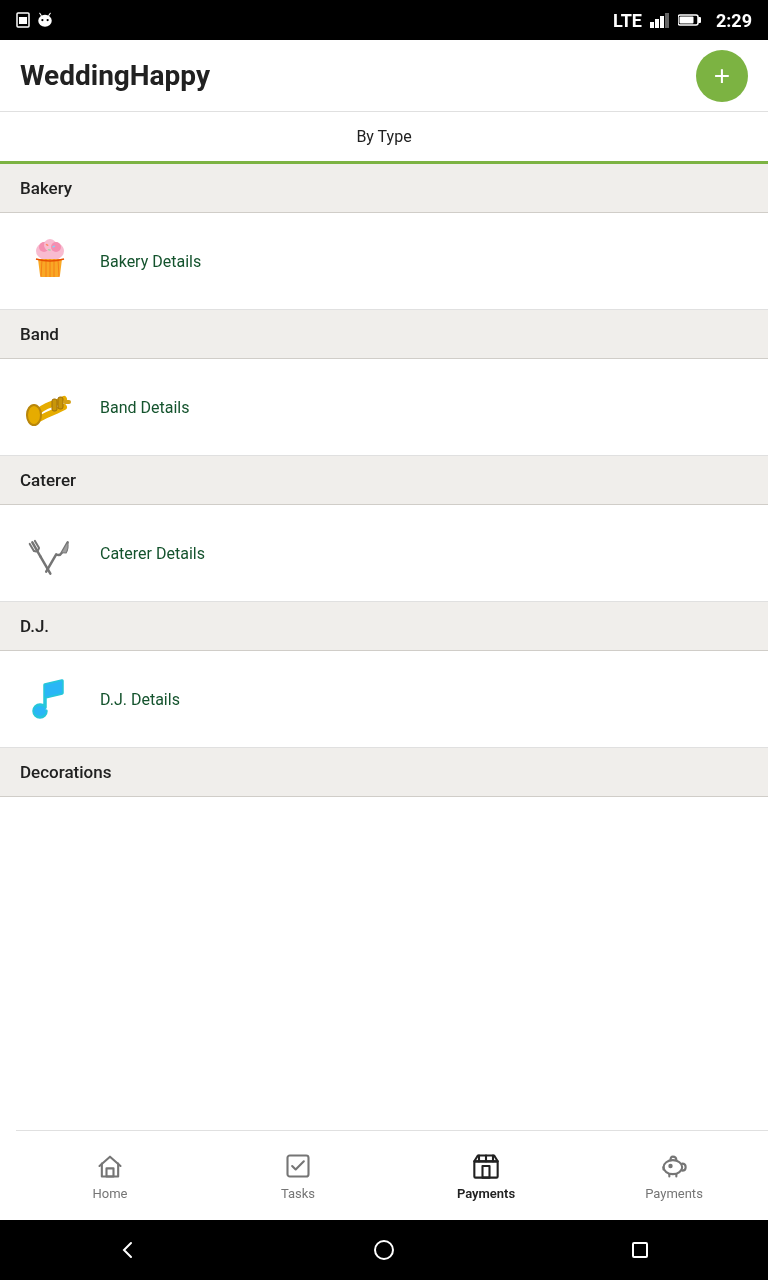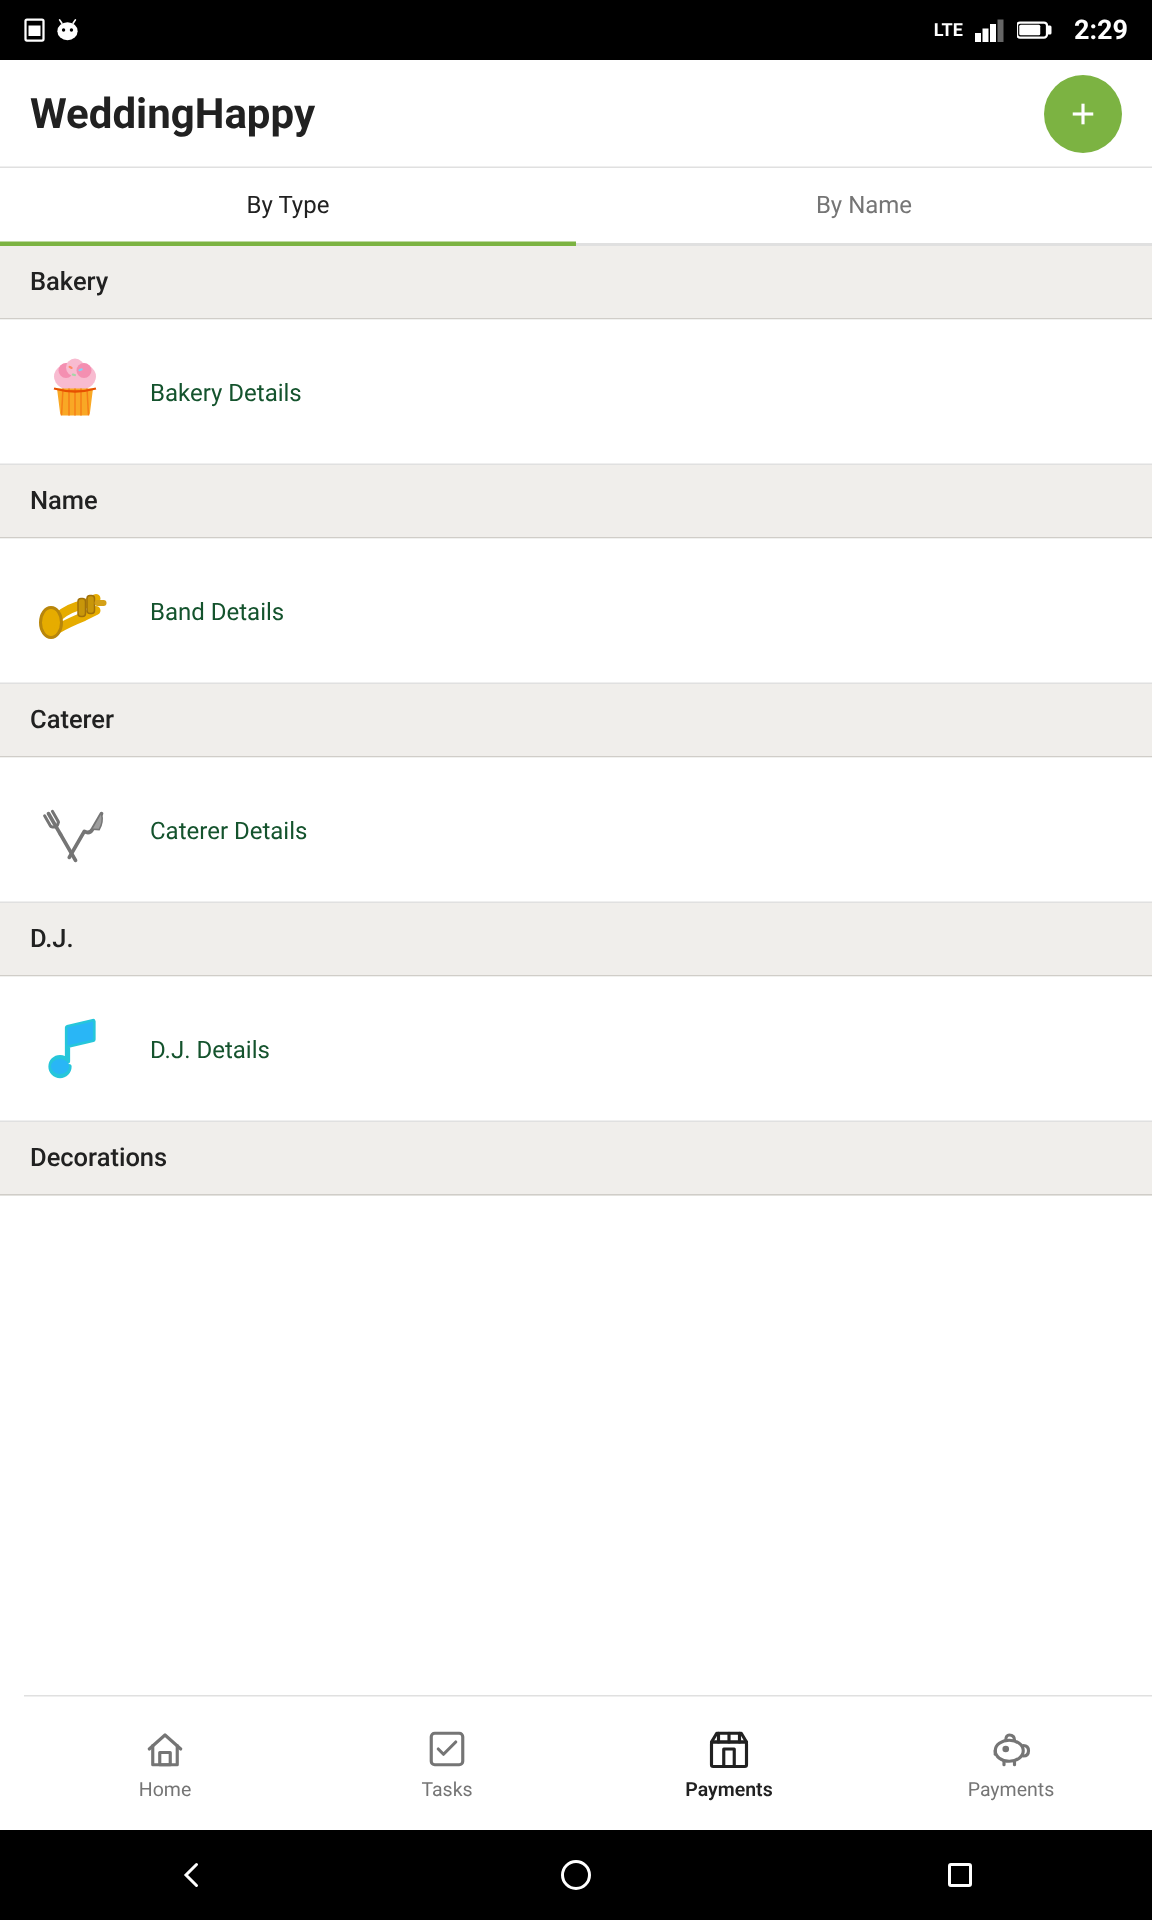--- a/index.html
+++ b/index.html
@@ -211,21 +211,21 @@
     </svg>
     <svg width="18" height="16" viewBox="0 0 24 20" fill="white">
       <ellipse cx="12" cy="11" rx="9" ry="8" fill="white"></ellipse>
       <circle cx="8.5" cy="10" r="1.5" fill="#000"></circle>
       <circle cx="15.5" cy="10" r="1.5" fill="#000"></circle>
       <line x1="7" y1="4" x2="5" y2="1" stroke="white" stroke-width="1.5" stroke-linecap="round"></line>
       <line x1="17" y1="4" x2="19" y2="1" stroke="white" stroke-width="1.5" stroke-linecap="round"></line>
     </svg>
   </div>
   <div style="flex:1"></div>
-  <span style="font-size:12px;font-weight:bold;">LTE</span>
+  <span style="font-size:18px;font-weight:bold;">LTE</span>
   <svg width="20" height="16" viewBox="0 0 20 16" fill="white">
     <rect x="0" y="10" width="4" height="6" fill="white"></rect>
     <rect x="5" y="7" width="4" height="9" fill="white"></rect>
     <rect x="10" y="4" width="4" height="12" fill="white"></rect>
     <rect x="15" y="1" width="4" height="15" fill="white" opacity="0.4"></rect>
   </svg>
   <svg width="24" height="16" viewBox="0 0 24 14" fill="none">
     <rect x="0" y="2" width="20" height="10" rx="2" stroke="white" stroke-width="1.5"></rect>
     <rect x="20" y="4" width="3" height="6" rx="1" fill="white"></rect>
     <rect x="1.5" y="3.5" width="14" height="7" rx="1" fill="white"></rect>
@@ -235,23 +235,20 @@
 
 <div class="app-bar">
   <span class="app-title">WeddingHappy</span>
   <button class="add-button">+</button>
 </div>
 
 <div class="tabs">
   <div class="tab active">
     <span>By Type</span>
   </div>
-  <div class="tab">
-    <span>By Name</span>
-  </div>
 </div>
 
 <div class="content">
 
   <div class="section-header">
     <span>Bakery</span>
   </div>
   <div class="list-item">
     <div class="item-icon">
 
@@ -274,21 +271,21 @@
         <line x1="28" y1="22" x2="28" y2="40" stroke="#f57f17" stroke-width="1"></line>
         <line x1="32" y1="22" x2="33" y2="40" stroke="#f57f17" stroke-width="1"></line>
 
         <path d="M10 22 Q24 26 38 22" fill="none" stroke="#e65100" stroke-width="1.5"></path>
       </svg>
     </div>
     <span class="item-label">Bakery Details</span>
   </div>
 
   <div class="section-header">
-    <span>Name</span>
+    <span>Band</span>
   </div>
   <div class="list-item">
     <div class="item-icon">
 
       <svg viewBox="0 0 48 48" width="48" height="48" xmlns="http://www.w3.org/2000/svg">
 
         <ellipse cx="8" cy="32" rx="7" ry="10" fill="#e6ac00" stroke="#b8860b" stroke-width="1"></ellipse>
 
         <path d="M13 28 Q20 22 30 20 L38 16" fill="none" stroke="#e6ac00" stroke-width="6" stroke-linecap="round"></path>
         <path d="M13 36 Q20 32 30 28 L38 24" fill="none" stroke="#e6ac00" stroke-width="6" stroke-linecap="round"></path>

